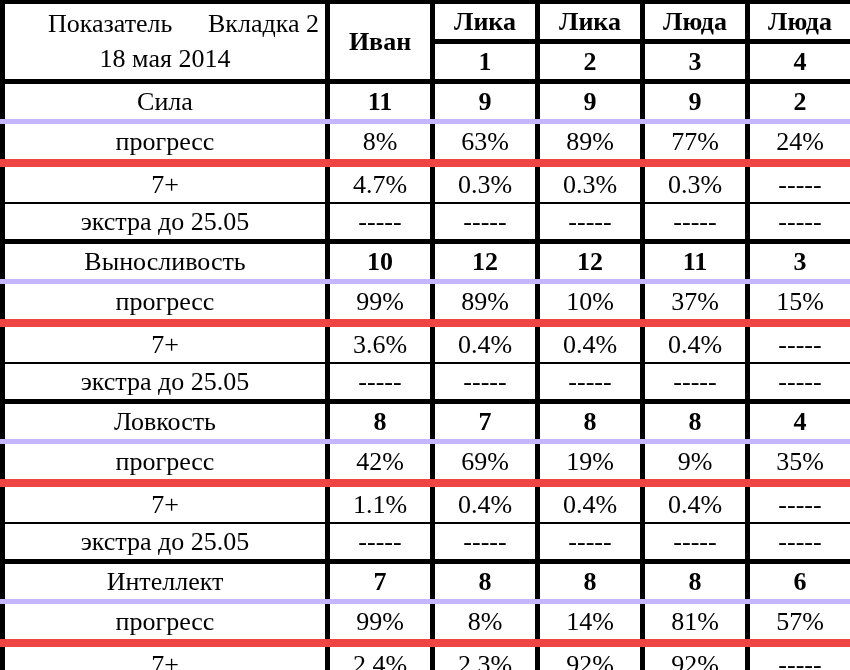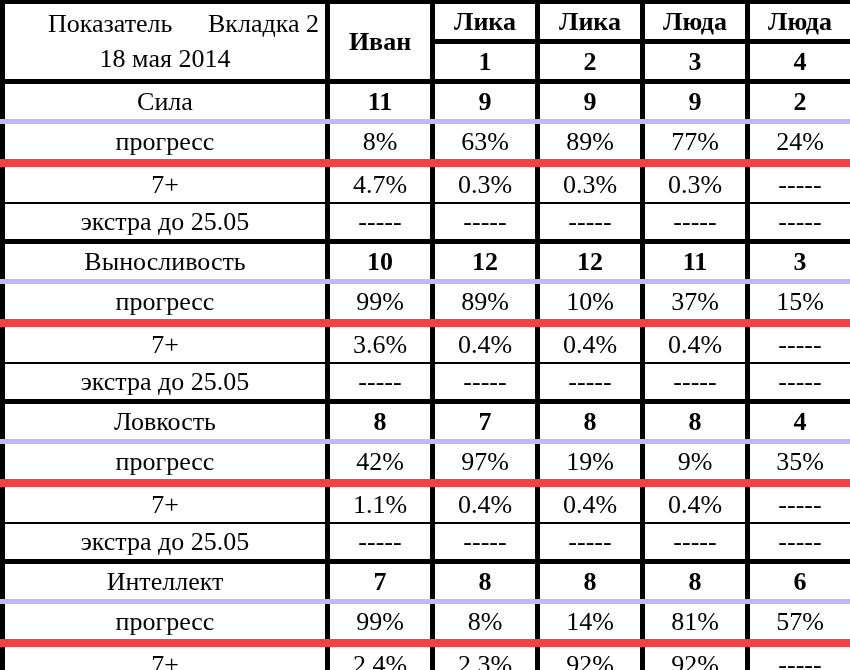--- a/index.html
+++ b/index.html
@@ -166,21 +166,21 @@
       <td class="l">Ловкость</td>
       <td class="b">8</td>
       <td class="b">7</td>
       <td class="b">8</td>
       <td class="b">8</td>
       <td class="b">4</td>
     </tr>
     <tr class="sub1">
       <td class="r">прогресс</td>
       <td>42%</td>
-      <td>97%</td>
+      <td>69%</td>
       <td>19%</td>
       <td>9%</td>
       <td>35%</td>
     </tr>
     <tr class="sub2">
       <td class="r">7+</td>
       <td>1.1%</td>
       <td>0.4%</td>
       <td>0.4%</td>
       <td>0.4%</td>

